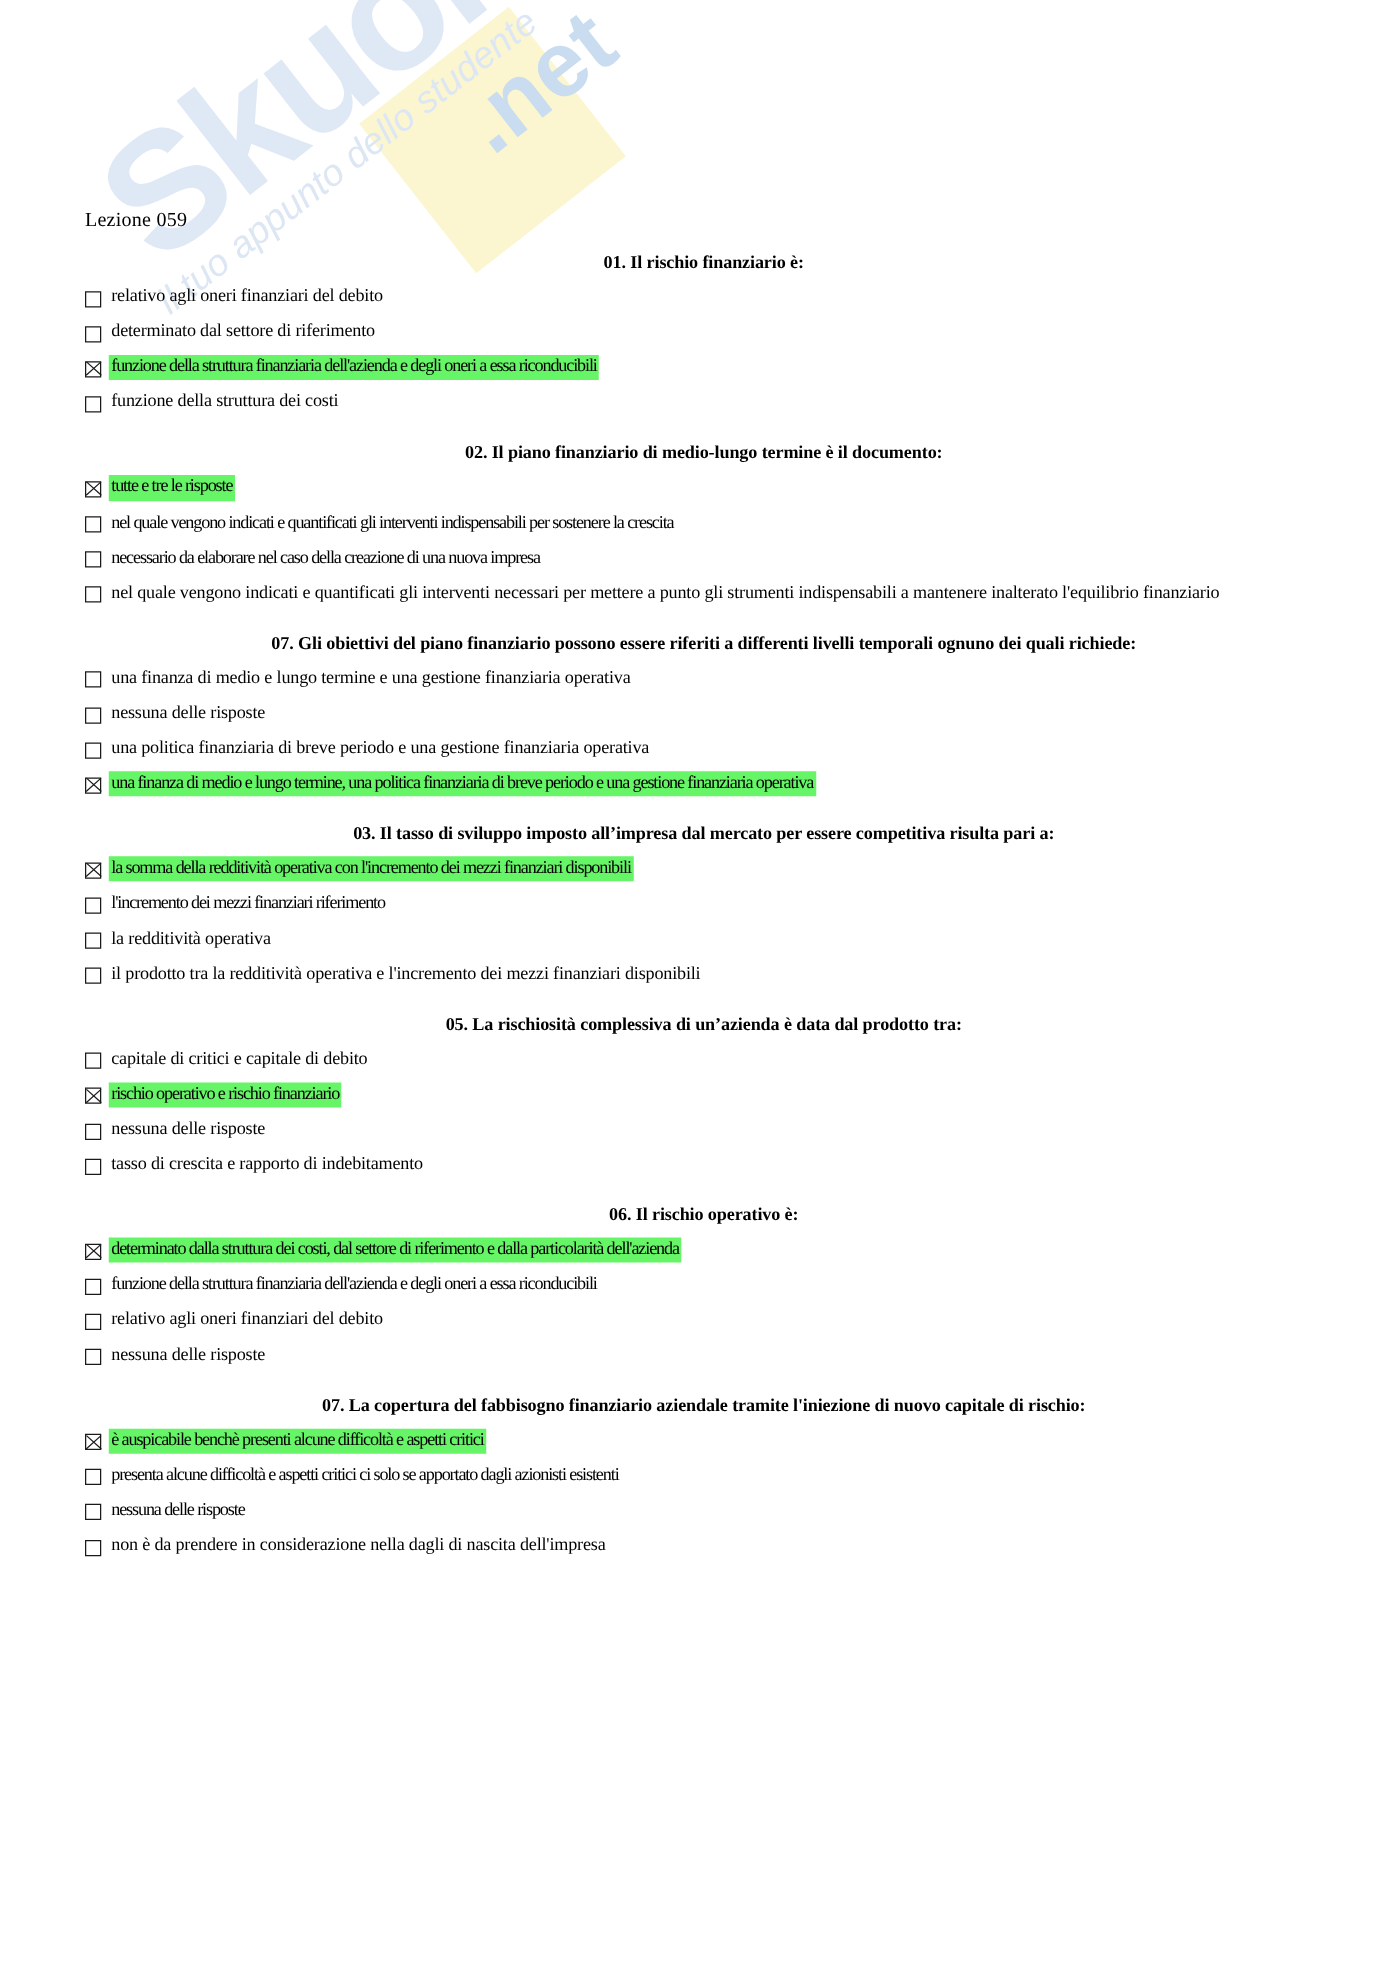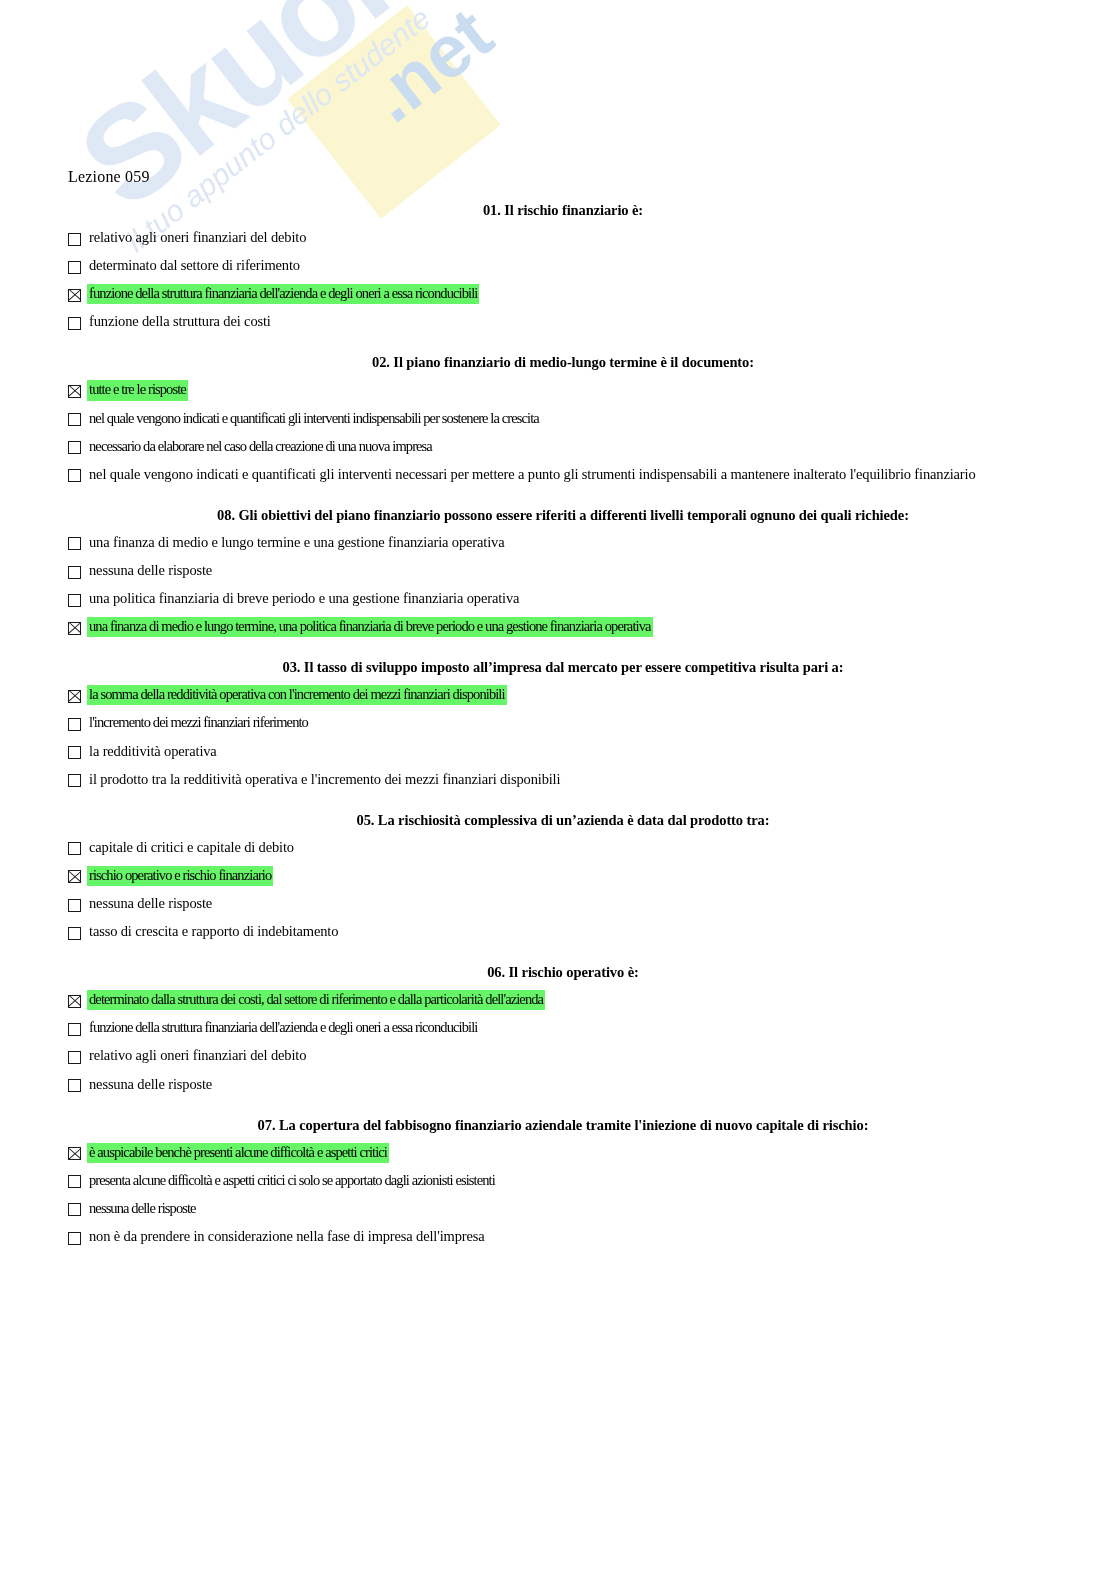--- a/index.html
+++ b/index.html
@@ -192,21 +192,21 @@
           <div class="option-row">
             <span class="checkbox"></span>
             <span class="option-label tight">necessario da elaborare nel caso della creazione di una nuova impresa</span>
           </div>
           <div class="option-row">
             <span class="checkbox"></span>
             <span class="option-label">nel quale vengono indicati e quantificati gli interventi necessari per mettere a punto gli strumenti indispensabili a mantenere inalterato l'equilibrio finanziario</span>
           </div>
         </div>
         <div class="question-block">
-          <p class="question-text">08. Gli obiettivi del piano finanziario possono essere riferiti a differenti livelli temporali ognuno dei quali  richiede:</p>
+          <p class="question-text">07. Gli obiettivi del piano finanziario possono essere riferiti a differenti livelli temporali ognuno dei quali  richiede:</p>
           <div class="option-row">
             <span class="checkbox"></span>
             <span class="option-label">una finanza di medio e lungo termine e una gestione finanziaria operativa</span>
           </div>
           <div class="option-row">
             <span class="checkbox"></span>
             <span class="option-label">nessuna delle risposte</span>
           </div>
           <div class="option-row">
             <span class="checkbox"></span>
@@ -283,19 +283,19 @@
           <div class="option-row">
             <span class="checkbox"></span>
             <span class="option-label tight">presenta alcune difficoltà e aspetti critici ci solo se apportato dagli azionisti esistenti</span>
           </div>
           <div class="option-row">
             <span class="checkbox"></span>
             <span class="option-label tight">nessuna delle risposte</span>
           </div>
           <div class="option-row">
             <span class="checkbox"></span>
-            <span class="option-label">non è da prendere in considerazione nella fase di impresa dell'impresa</span>
+            <span class="option-label">non è da prendere in considerazione nella dagli di nascita dell'impresa</span>
           </div>
         </div>
       </div>
   </div>
 
 </div>
 
 </body></html>

